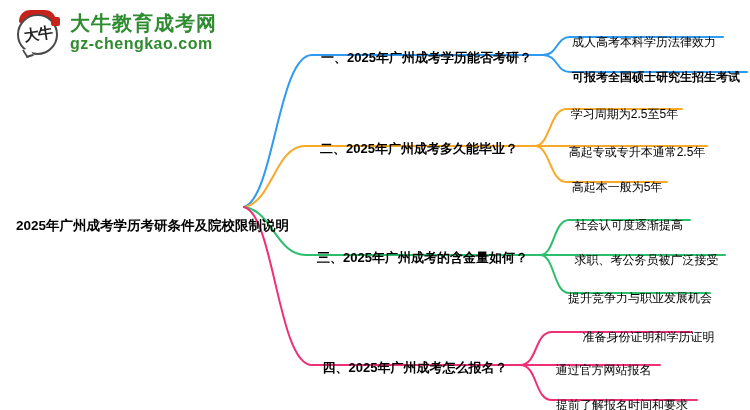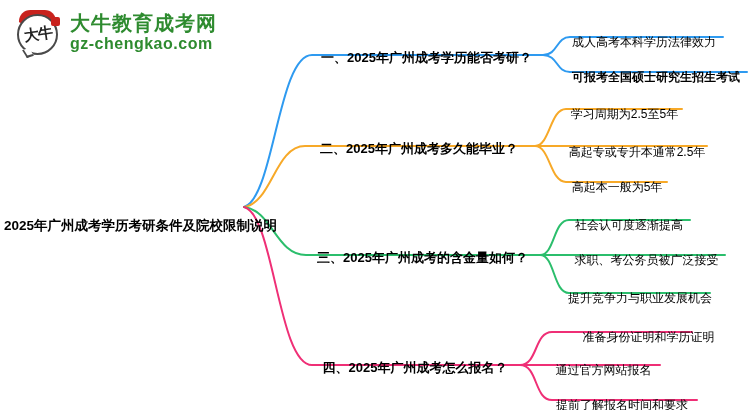--- a/index.html
+++ b/index.html
@@ -39,21 +39,21 @@
     background: #fff; border-left: 2px solid #4a4a4a; border-bottom: 2px solid #4a4a4a;
     transform: skewX(20deg) rotate(-15deg);
   }
   .logo-text { display: flex; flex-direction: column; line-height: 1.15; }
   .logo-name { color: #2e8b2f; font-size: 20px; font-weight: bold; letter-spacing: 1px; }
   .logo-domain { color: #2e8b2f; font-size: 16px; font-weight: bold; letter-spacing: 0.5px; }
 
   
   .node { position: absolute; white-space: nowrap; color: #000000; margin-top: 18px; }
   .root-label {
-    left: 4px; top: 199px; width: 238px; text-align: left;
+    left: 16px; top: 199px; width: 238px; text-align: left;
     font-size: 13.5px; font-weight: 600;
   }
   .branch-label { font-size: 13px; font-weight: 600; text-align: center; }
   .child-label  { font-size: 12px; font-weight: 500; text-align: center; }
 
   
   .b1 { left: 310px; top: 31px;  width: 233px; }
   .b2 { left: 303px; top: 122px; width: 232px; }
   .b3 { left: 305px; top: 231px; width: 235px; }
   .b4 { left: 310px; top: 341px; width: 210px; }

